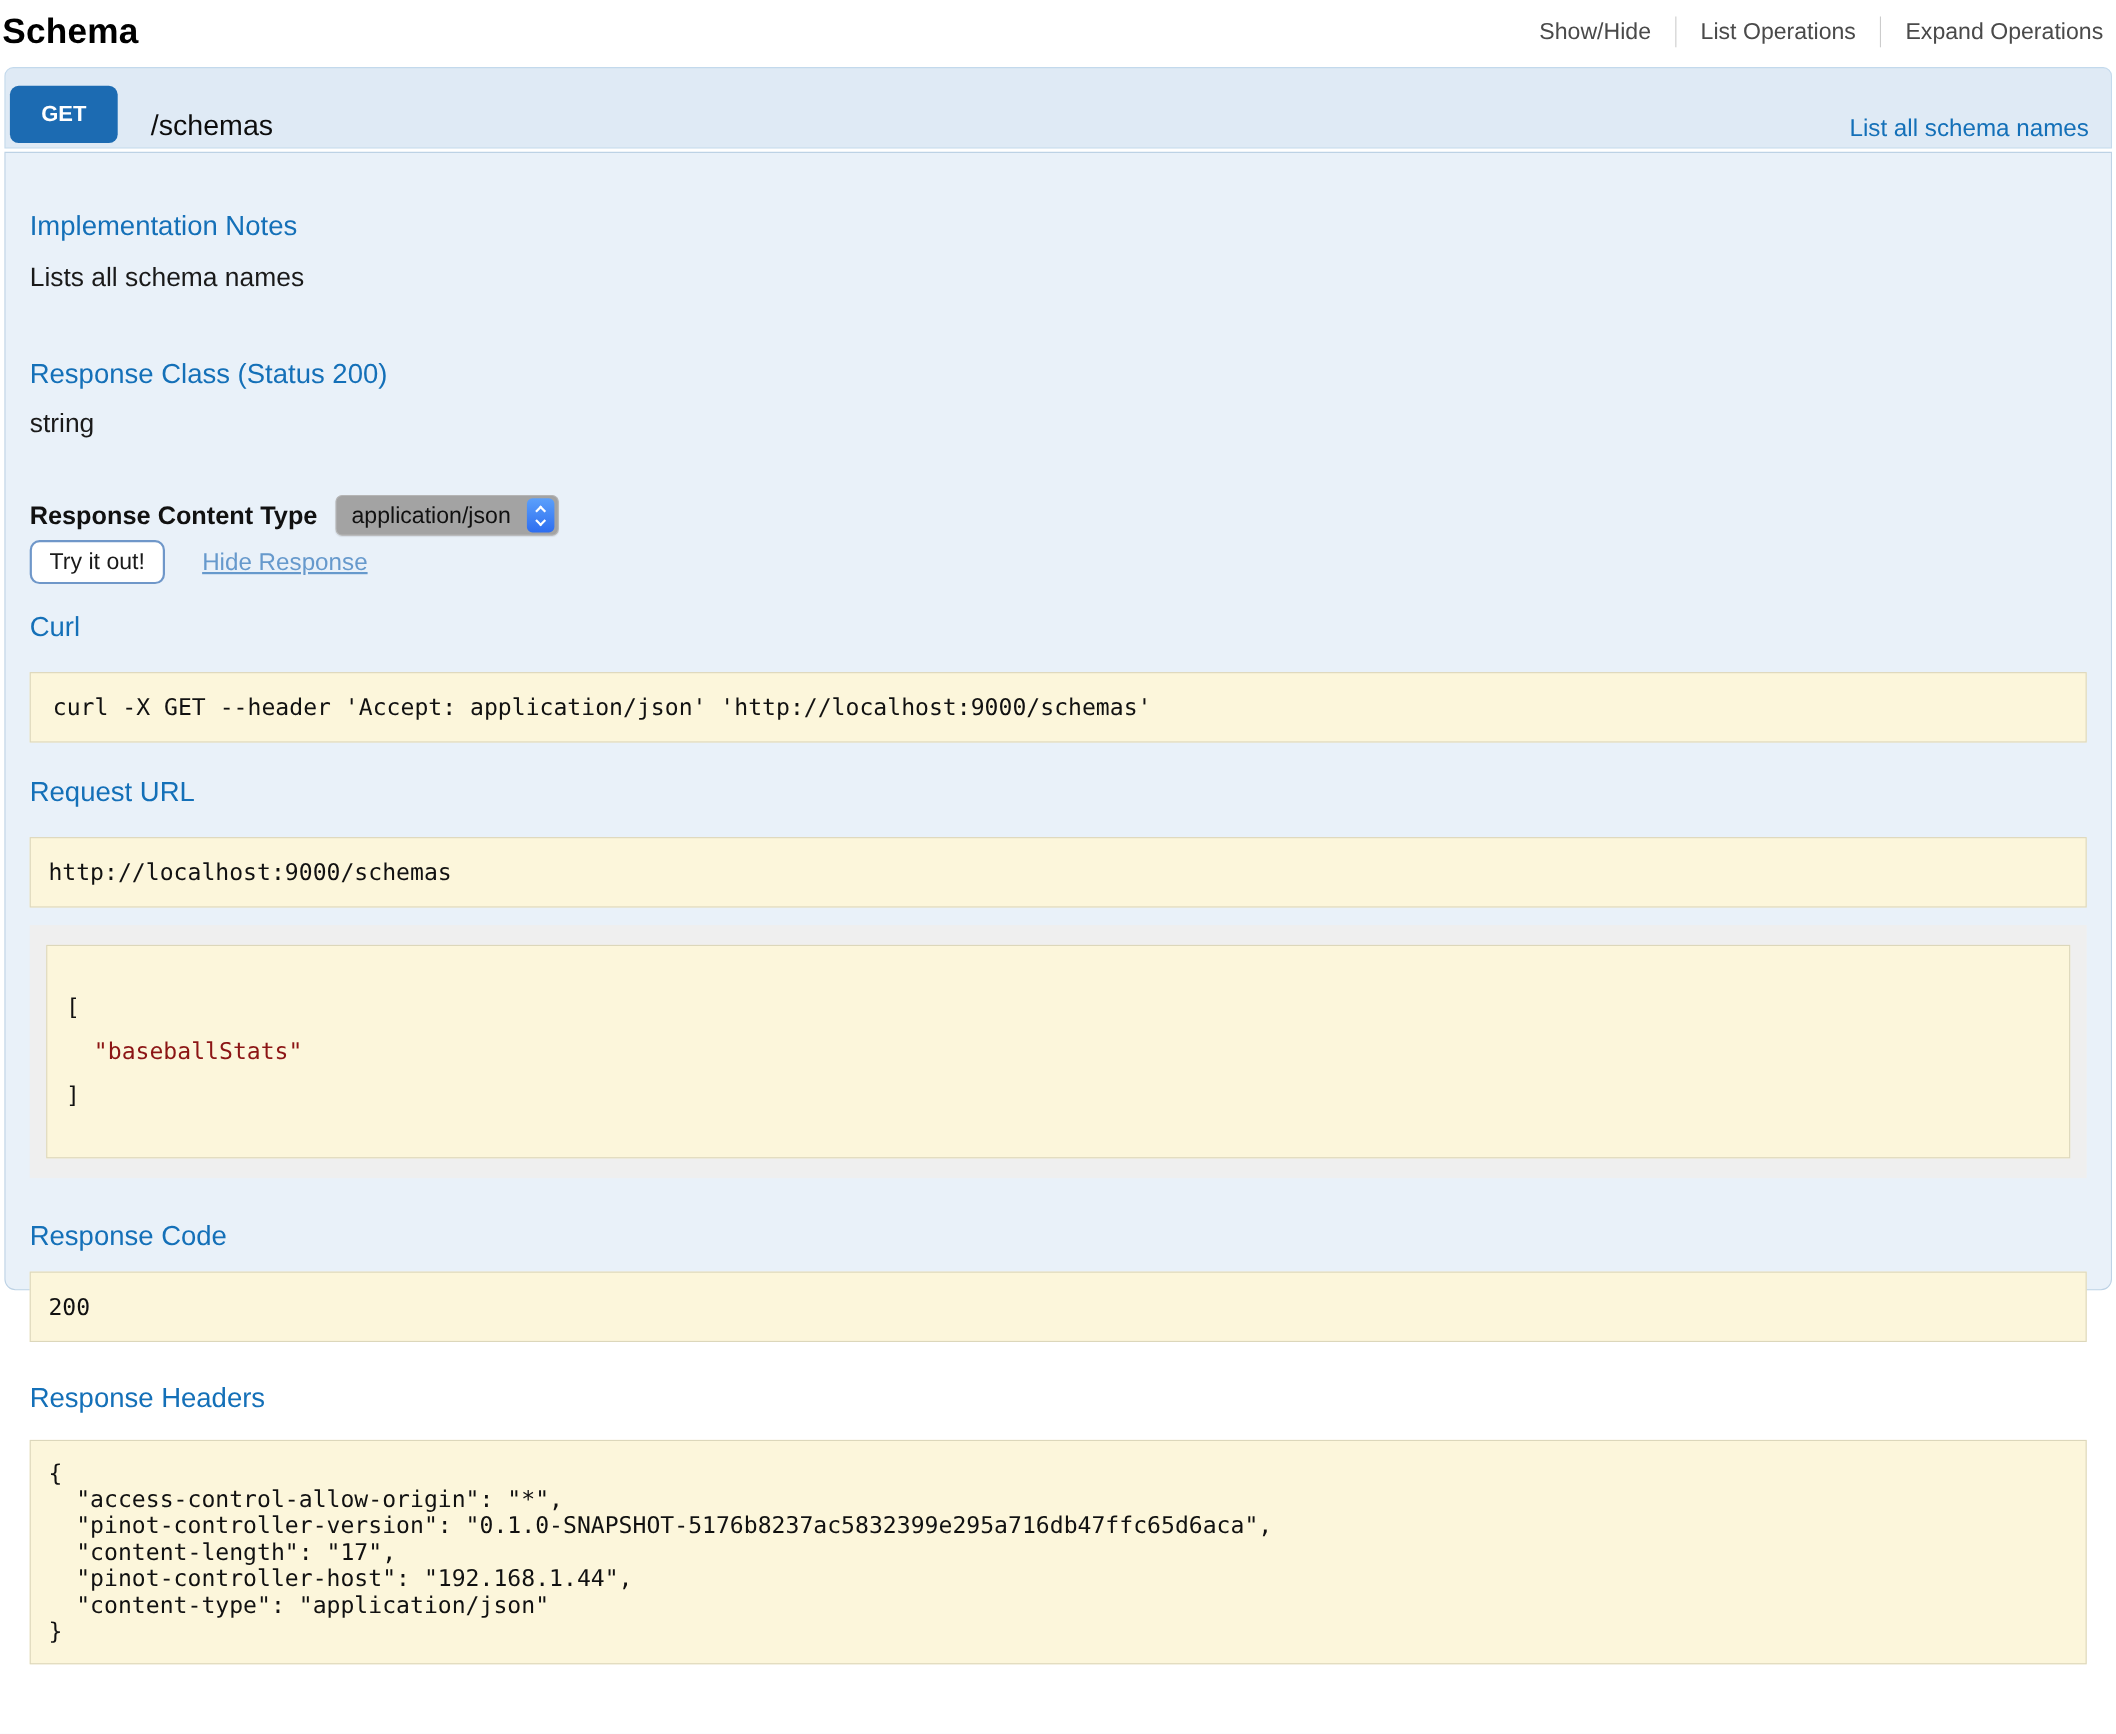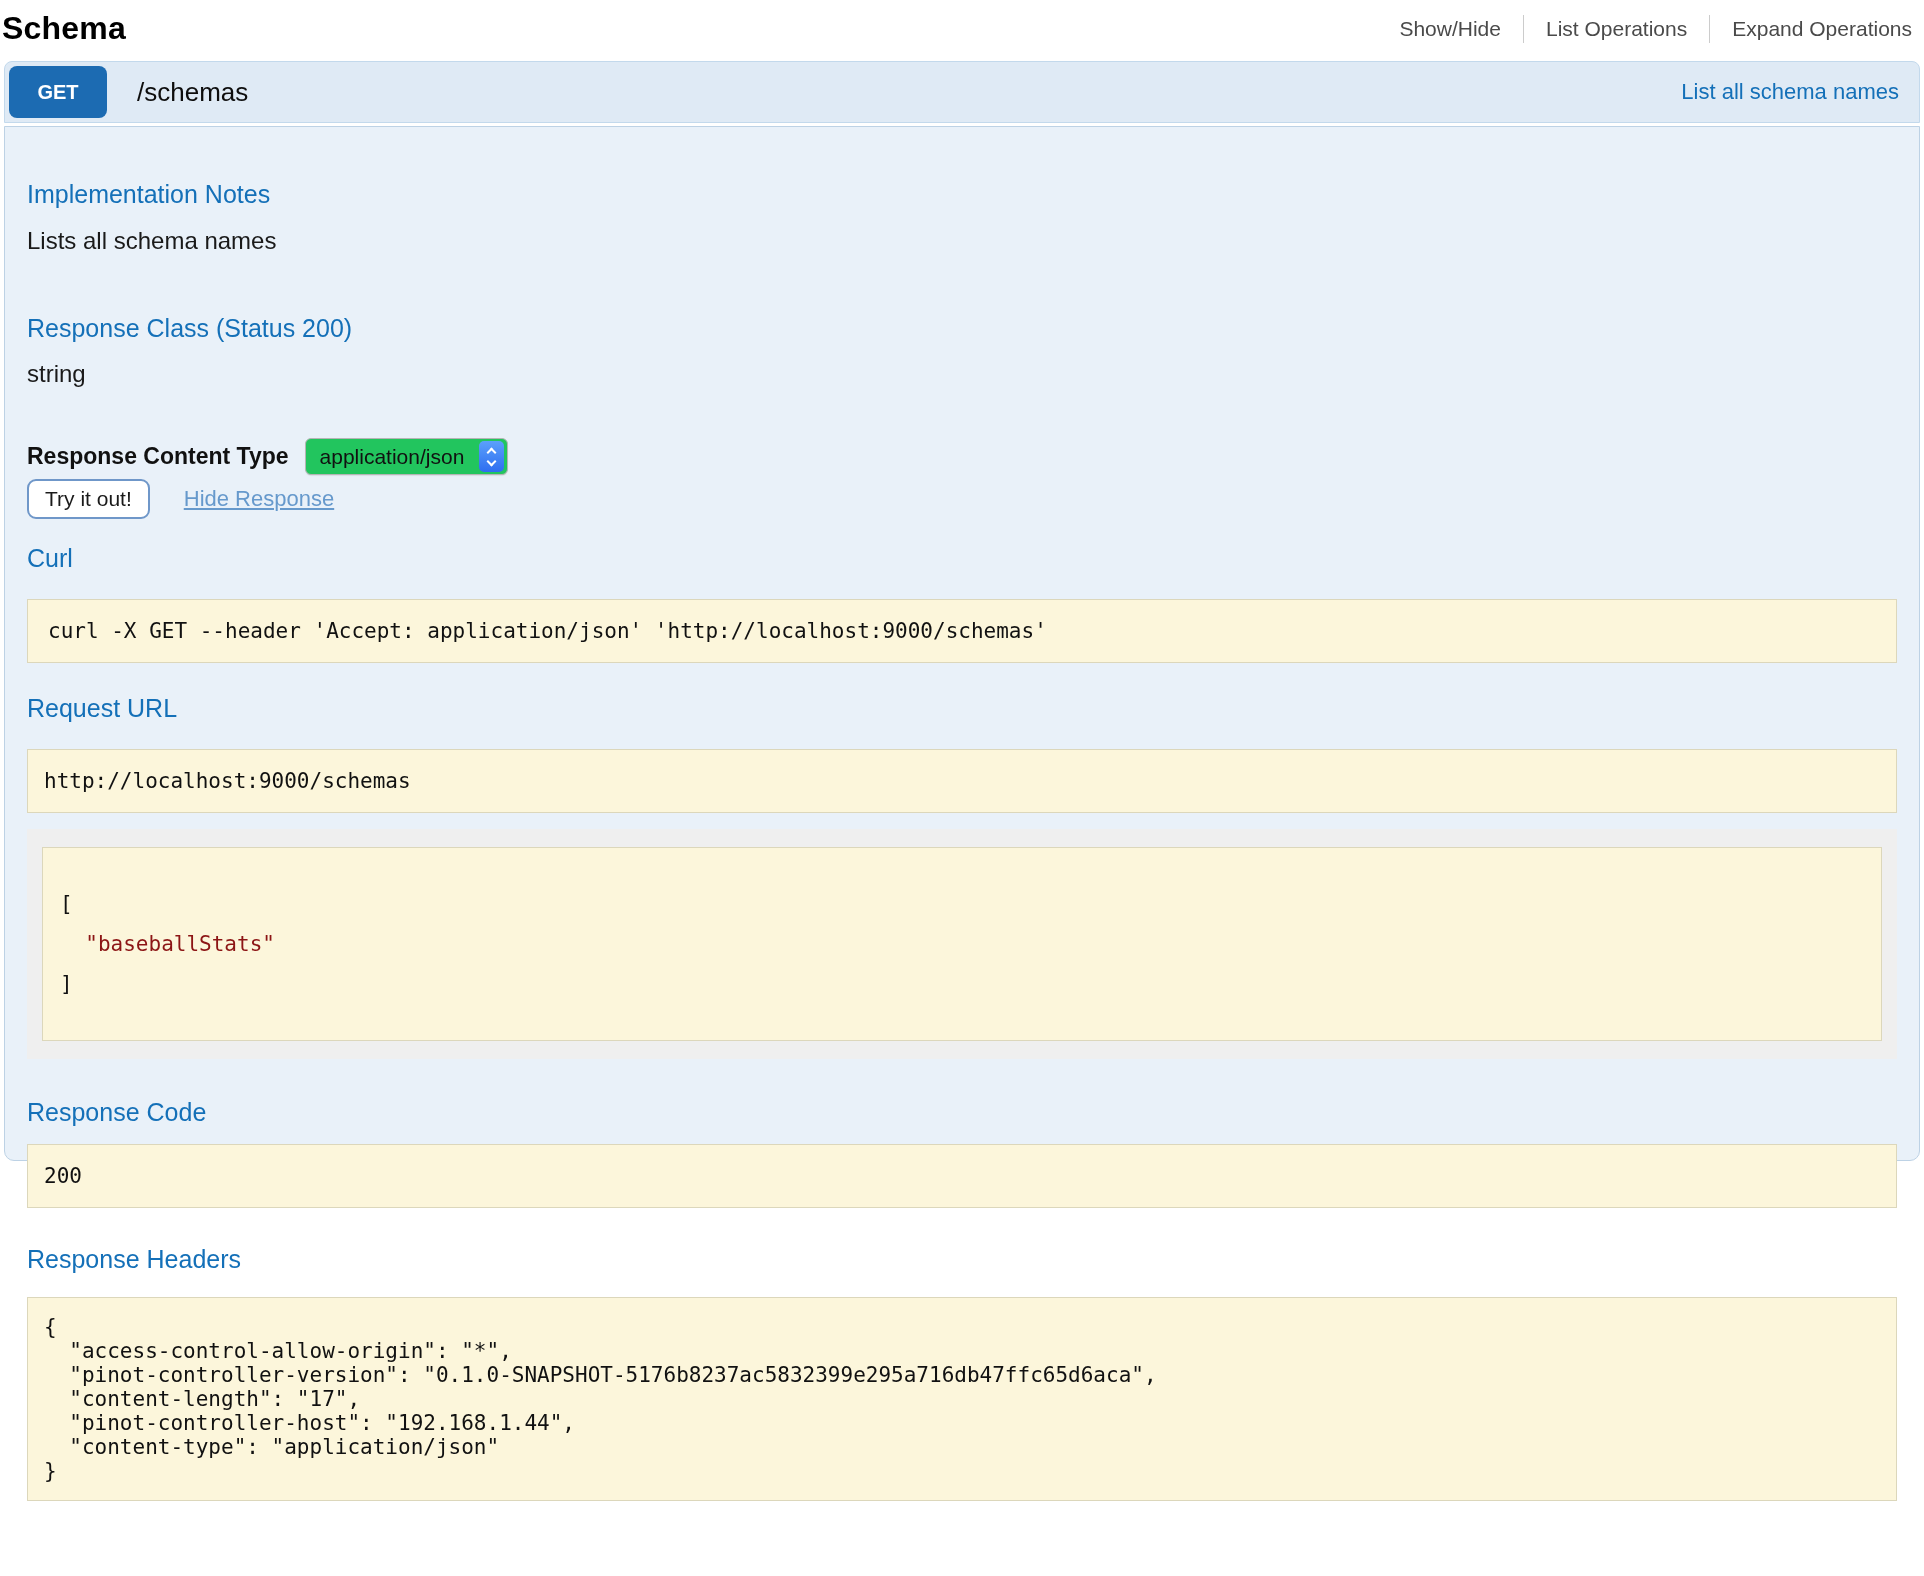--- a/index.html
+++ b/index.html
@@ -20,21 +20,21 @@
   body{font-family:"Liberation Sans",sans-serif;color:#000;}
 
   .topbar{display:flex;justify-content:space-between;align-items:center;
           padding:10px 8px 14px 2px;}
   .page-title{font-size:32px;font-weight:bold;color:#000;letter-spacing:.2px;}
   .top-options{list-style:none;display:flex;align-items:center;font-size:21px;color:var(--muted);}
   .top-options li{padding:2px 22px;border-right:1px solid #ccc;cursor:pointer;}
   .top-options li:last-child{border-right:none;padding-right:4px;}
 
   .operation{margin:0 4px;}
-  .op-heading{display:flex;align-items:center;height:62px;background:var(--bar-bg);
+  .op-heading{display:flex;align-items:flex-end;height:74px;background:var(--bar-bg);
               border:1px solid var(--bar-border);border-radius:8px 8px 0 0;padding:4px;}
   .method-btn{background:var(--method);color:#fff;font-weight:bold;font-size:20px;
               width:98px;height:52px;border:none;border-radius:8px;
               display:flex;align-items:center;justify-content:center;cursor:pointer;
               font-family:"Liberation Sans",sans-serif;}
   .op-path{font-size:26px;color:#0d0d0d;margin-left:30px;text-decoration:none;}
   .op-nickname{margin-left:auto;padding-right:16px;color:var(--accent);font-size:22px;
                text-decoration:none;cursor:pointer;}
 
   .op-content{background:var(--content-bg);border:1px solid var(--content-border);
@@ -42,21 +42,21 @@
               padding:52px 22px 22px 22px;height:1035px;}
 
   h4{font-size:25px;font-weight:normal;color:var(--accent);line-height:30px;}
   .body-text{font-size:24px;color:#1a1a1a;margin-top:18px;line-height:28px;}
 
   .h-response-class{margin-top:58px;}
   .txt-string{margin-top:17px;}
 
   .content-type-row{margin-top:50px;display:flex;align-items:center;}
   .ct-label{font-size:23px;font-weight:bold;color:#111;margin-right:16px;}
-  .select{display:inline-flex;align-items:center;background:#22c55e;border:1px solid #b5b5b5;
+  .select{display:inline-flex;align-items:center;background:#a3a3a3;border:1px solid #b5b5b5;
           border-radius:6px;height:37px;padding-left:14px;cursor:pointer;
           box-shadow:0 1px 1px rgba(0,0,0,.08);}
   .select-value{font-size:21px;color:#111;padding-right:12px;}
   .select-cap{width:25px;height:31px;margin:3px;border-radius:5px;
               background:linear-gradient(#5ba0fb,#2e6ef0);
               display:flex;flex-direction:column;align-items:center;justify-content:center;}
   .chev{width:7px;height:7px;border:solid #fff;border-width:0 2.5px 2.5px 0;}
   .chev.up{transform:rotate(-135deg);margin-bottom:1px;}
   .chev.down{transform:rotate(45deg);margin-top:1px;}
 

